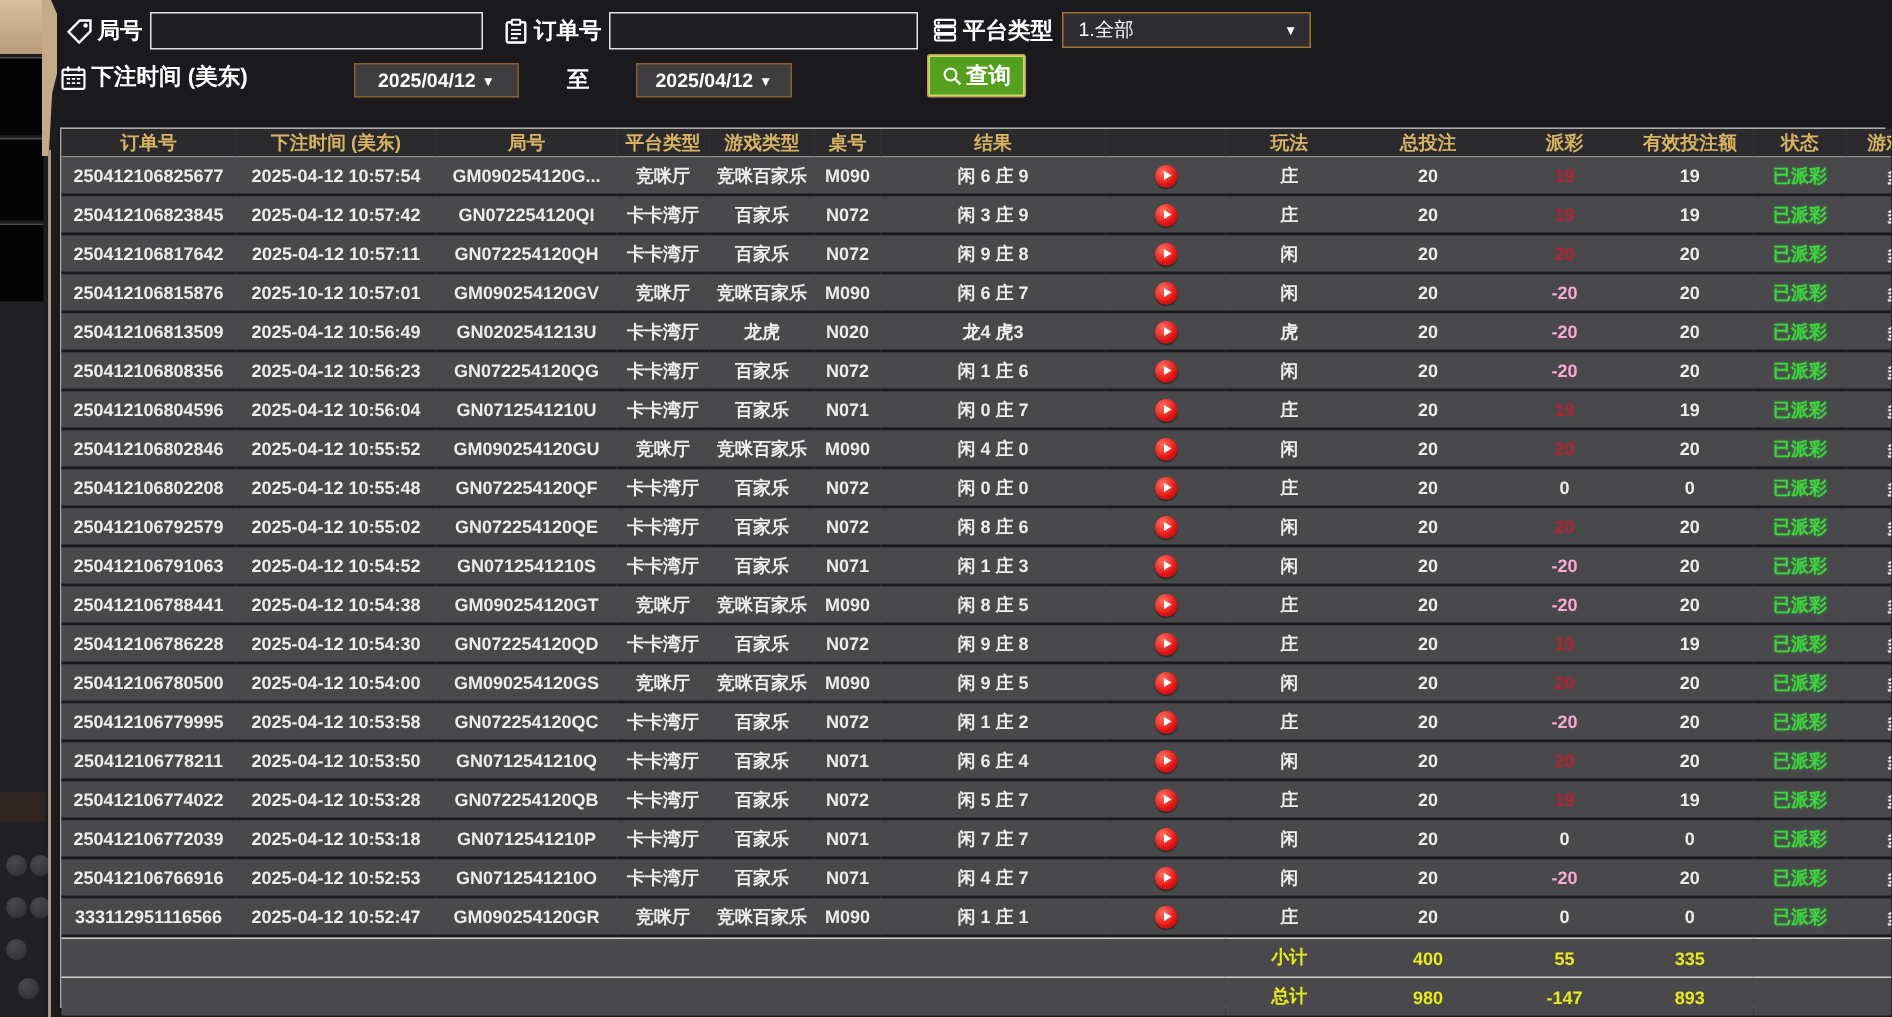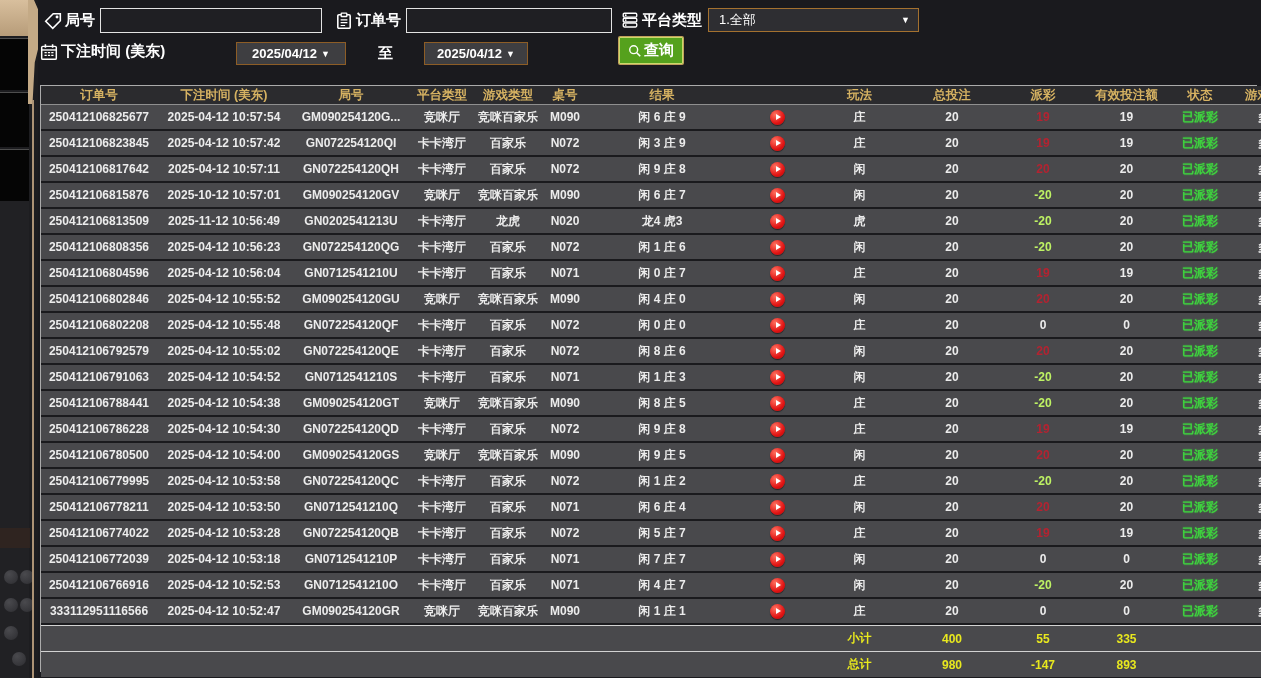--- a/index.html
+++ b/index.html
@@ -46,21 +46,21 @@
   .tablewrap { position:absolute; left:2px; top:85px; width:1217px; height:587px;
     border:1px solid #ababab; background:#49494c; }
   table { width:100%; height:100%; border-collapse:separate; border-spacing:0; table-layout:fixed; }
   th { background:#2b2b2e; color:#d6b262; font-size:12.5px; font-weight:700; height:19px;
     border-bottom:1px solid #8f8f8f; white-space:nowrap; overflow:hidden; }
   td { background:#49494c; color:#ececec; font-size:12px; font-weight:700; height:26px;
     text-align:center; white-space:nowrap; overflow:hidden; border-bottom:2px solid #1a1a1d; }
   tr.totals td { border-bottom:none; border-top:1px solid #d2d2d2; color:#e8e81e; }
   tr.totals td.blank { color:#e8e81e; }
   td.win  { color:#b32331; }
-  td.loss { color:#bef264; }
+  td.loss { color:#f9a8d4; }
   td.zero { color:#ececec; }
   td.status { color:#3ed43e; text-shadow:0 0 2px rgba(62,212,62,.55); }
   .play-btn { display:inline-flex; align-items:center; justify-content:center;
     width:15px; height:15px; border-radius:50%; vertical-align:middle; cursor:pointer;
     background:radial-gradient(circle at 35% 30%,#ff7160,#e01212 62%,#ad0b0b);
     box-shadow:0 1px 1px rgba(0,0,0,.5); }
   .play-tri { width:0; height:0; border-left:5px solid #fff; border-top:3px solid transparent;
     border-bottom:3px solid transparent; margin-left:2px; }
 </style>
 </head>
@@ -115,21 +115,21 @@
         <svg viewBox="0 0 16 16">
             <rect x="2" y="2" width="12" height="3.4" rx="1" fill="none" stroke="#fff" stroke-width="1.2"></rect>
             <rect x="2" y="6.4" width="12" height="3.4" rx="1" fill="none" stroke="#fff" stroke-width="1.2"></rect>
             <rect x="2" y="10.8" width="12" height="3.4" rx="1" fill="none" stroke="#fff" stroke-width="1.2"></rect>
             <circle cx="4.2" cy="3.7" r="0.8" fill="#fff"></circle>
             <circle cx="4.2" cy="8.1" r="0.8" fill="#fff"></circle>
             <circle cx="4.2" cy="12.5" r="0.8" fill="#fff"></circle>
           </svg>
       </span>
       <span class="flabel">平台类型</span>
-      <div class="selectbox" style="width:211px;margin-left:6px;">
+      <div class="selectbox" style="width:166px;margin-left:6px;">
         <span>1.全部</span>
         <span class="caret">▼</span>
       </div>
     </div>
 
     <div class="fgroup" style="left:2px;top:42px;">
       <span class="ficon">
         <svg viewBox="0 0 16 16">
             <rect x="1.5" y="3" width="13" height="11.5" rx="1" fill="none" stroke="#fff" stroke-width="1.3"></rect>
             <path d="M1.5 6.2h13" stroke="#fff" stroke-width="1.2"></path>
@@ -272,21 +272,21 @@
     </td>
     <td>闲</td>
     <td>20</td>
     <td class="loss">-20</td>
     <td>20</td>
     <td class="status">已派彩</td>
     <td>多台</td>
   </tr>
             <tr>
     <td>250412106813509</td>
-    <td>2025-11-12 10:56:49</td>
+    <td>2025-04-12 10:56:49</td>
     <td>GN0202541213U</td>
     <td>卡卡湾厅</td>
     <td>龙虎</td>
     <td>N020</td>
     <td>龙4 虎3</td>
     <td>
       <span class="play-btn">
                   <span class="play-tri"></span>
                 </span>
     </td>

